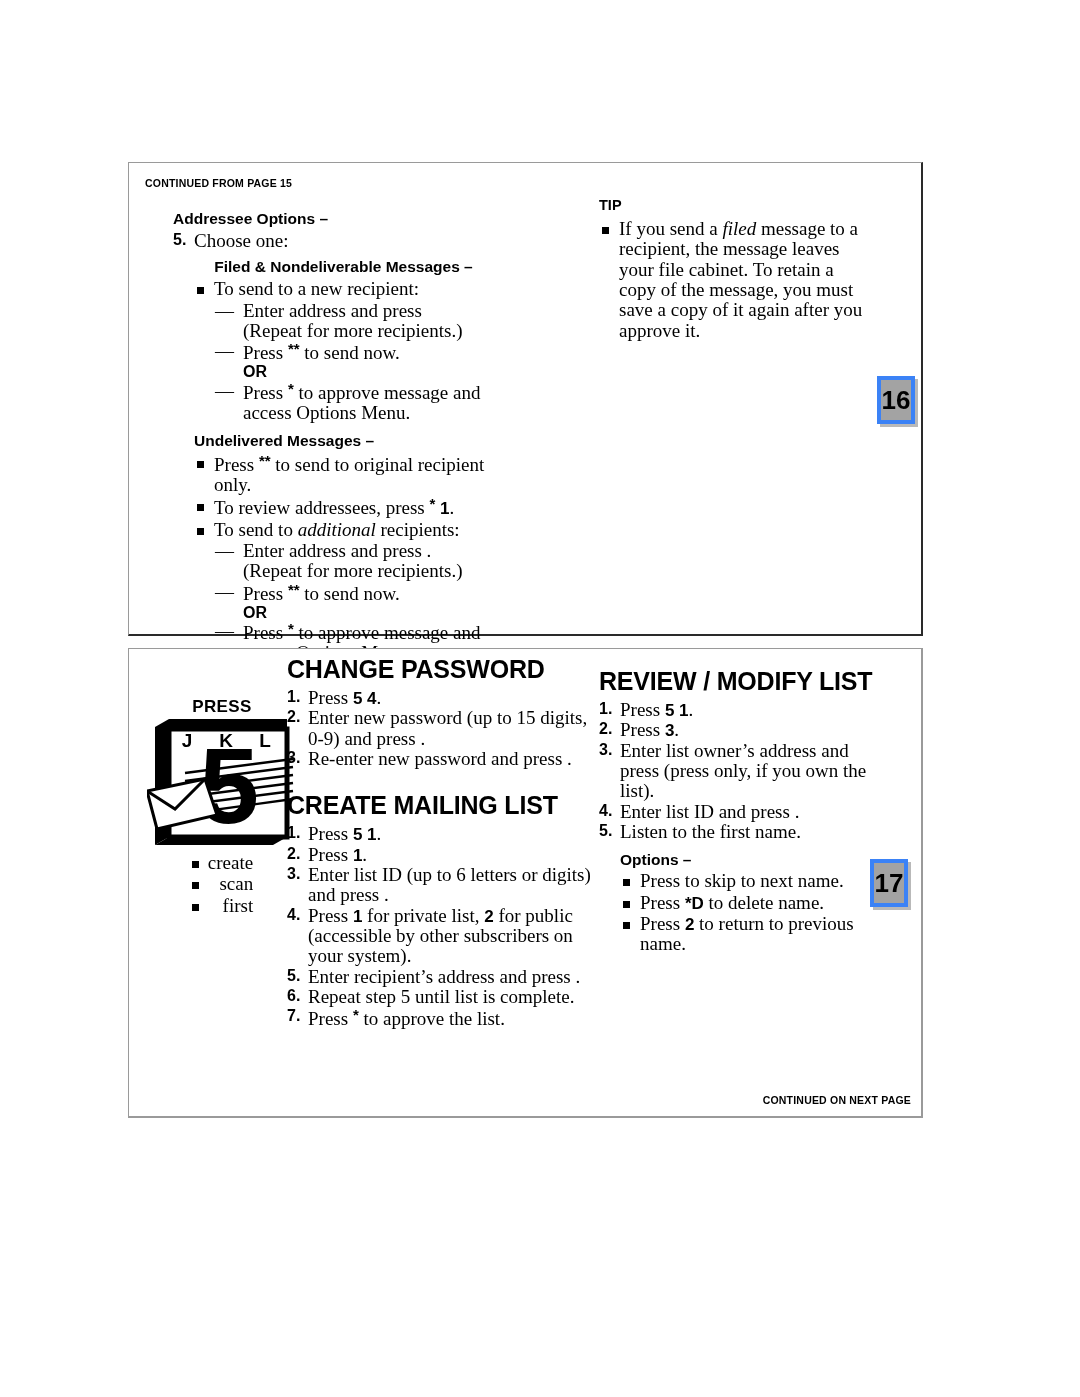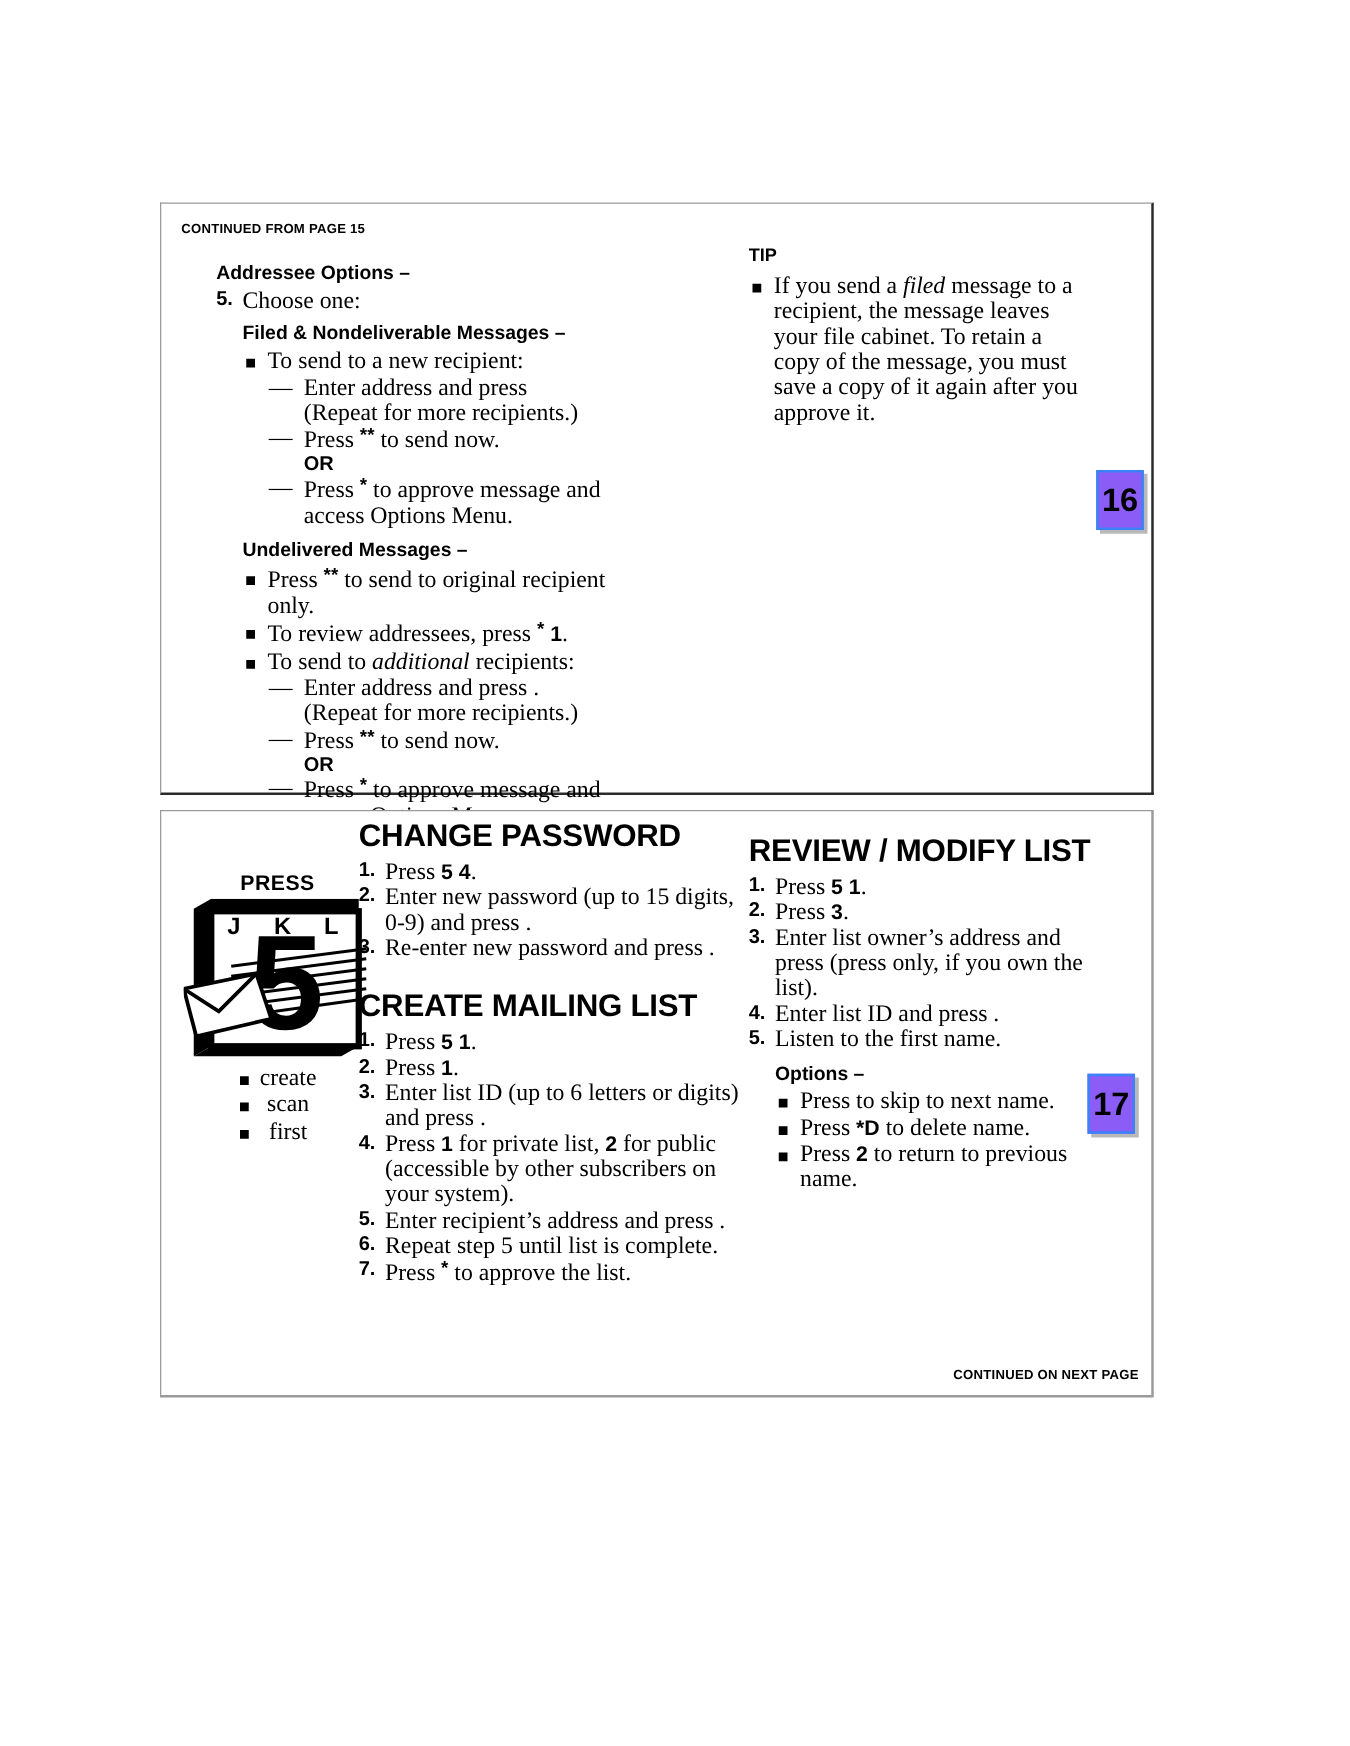--- a/index.html
+++ b/index.html
@@ -164,22 +164,22 @@
     position: absolute;
     left: 16px;
     top: 14px;
   }
 
   
   .pagebox {
     position: absolute;
     width: 38px;
     height: 48px;
-    border: 2px solid #3b82f6;
-    background: #8b5cf6;
+    border: 4px solid #3b82f6;
+    background: #a3a3a3;
     box-shadow: 3px 3px 0 0 #b9b9b9;
     font-family: "Liberation Sans", "DejaVu Sans", sans-serif;
     font-weight: bold;
     font-size: 26px;
     display: flex;
     align-items: center;
     justify-content: center;
     box-sizing: border-box;
   }
   #pagebox-16 { left: 748px; top: 213px; }
@@ -217,21 +217,21 @@
     font-family: "Liberation Sans", "DejaVu Sans", sans-serif;
     font-weight: bold;
     font-size: 17.5px;
     line-height: 1.22;
     letter-spacing: 0.2px;
     margin-top: 10px;
   }
   .mini-list {
     margin-top: 6px;
     display: inline-block;
-    text-align: center;
+    text-align: right;
   }
   .mini-list .bul {
     font-size: 19px;
     padding-left: 17px;
     margin-bottom: 1px;
   }
   .mini-list .bul::before { top: 8px; left: 1px; }
 
   .options-head {
     font-family: "Liberation Sans", "DejaVu Sans", sans-serif;
@@ -264,21 +264,21 @@
 
   <div class="col-left-top">
 
     <div class="subhead">Addressee Options –</div>
 
     <div class="num body-txt">
       <span class="n">5.</span>
       <span>Choose one:</span>
     </div>
 
-    <div class="subhead indent-1" style="margin-top:7px;">Filed &amp; Nondeliverable Messages –</div>
+    <div class="subhead indent-1" style="margin-top:7px;text-align:center;">Filed &amp; Nondeliverable Messages –</div>
 
     <div class="indent-1">
       <div class="bul">To send to a new recipient:</div>
 
       <div style="margin-left:21px;">
         <div class="dash">
           <span>Enter address and press</span>
           <span class="cont">(Repeat for more recipients.)</span>
         </div>
         <div class="dash">

